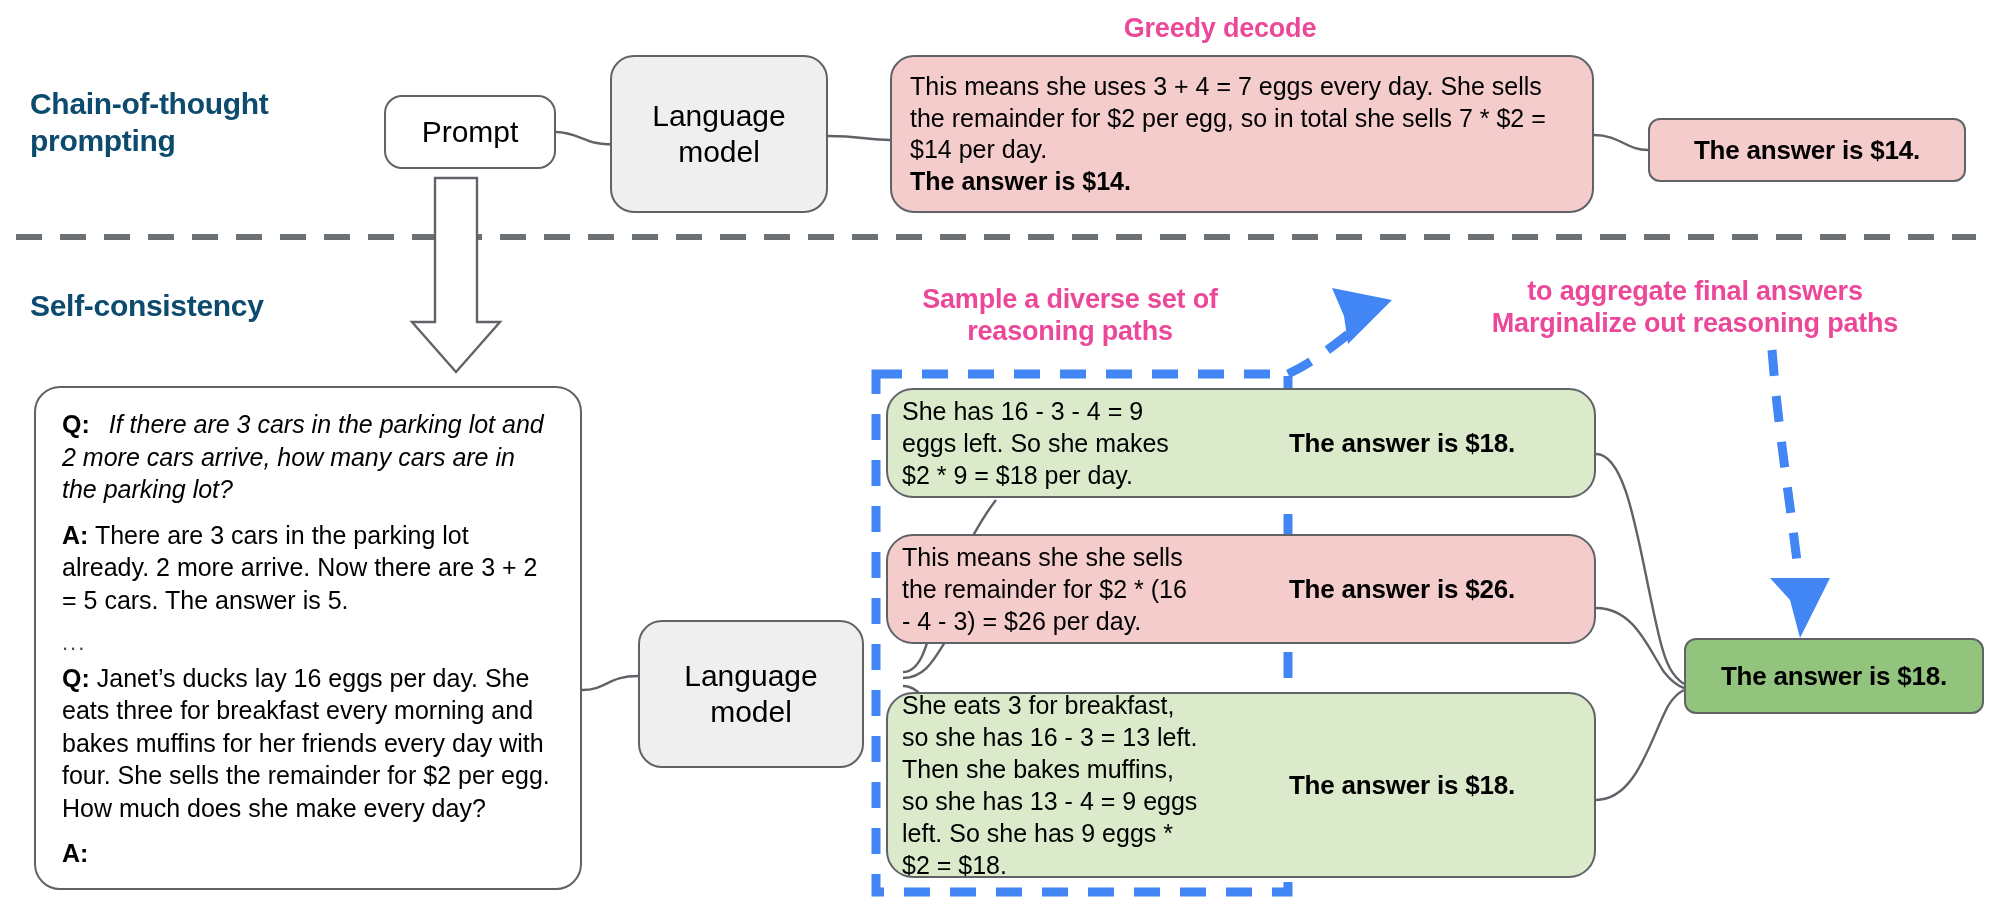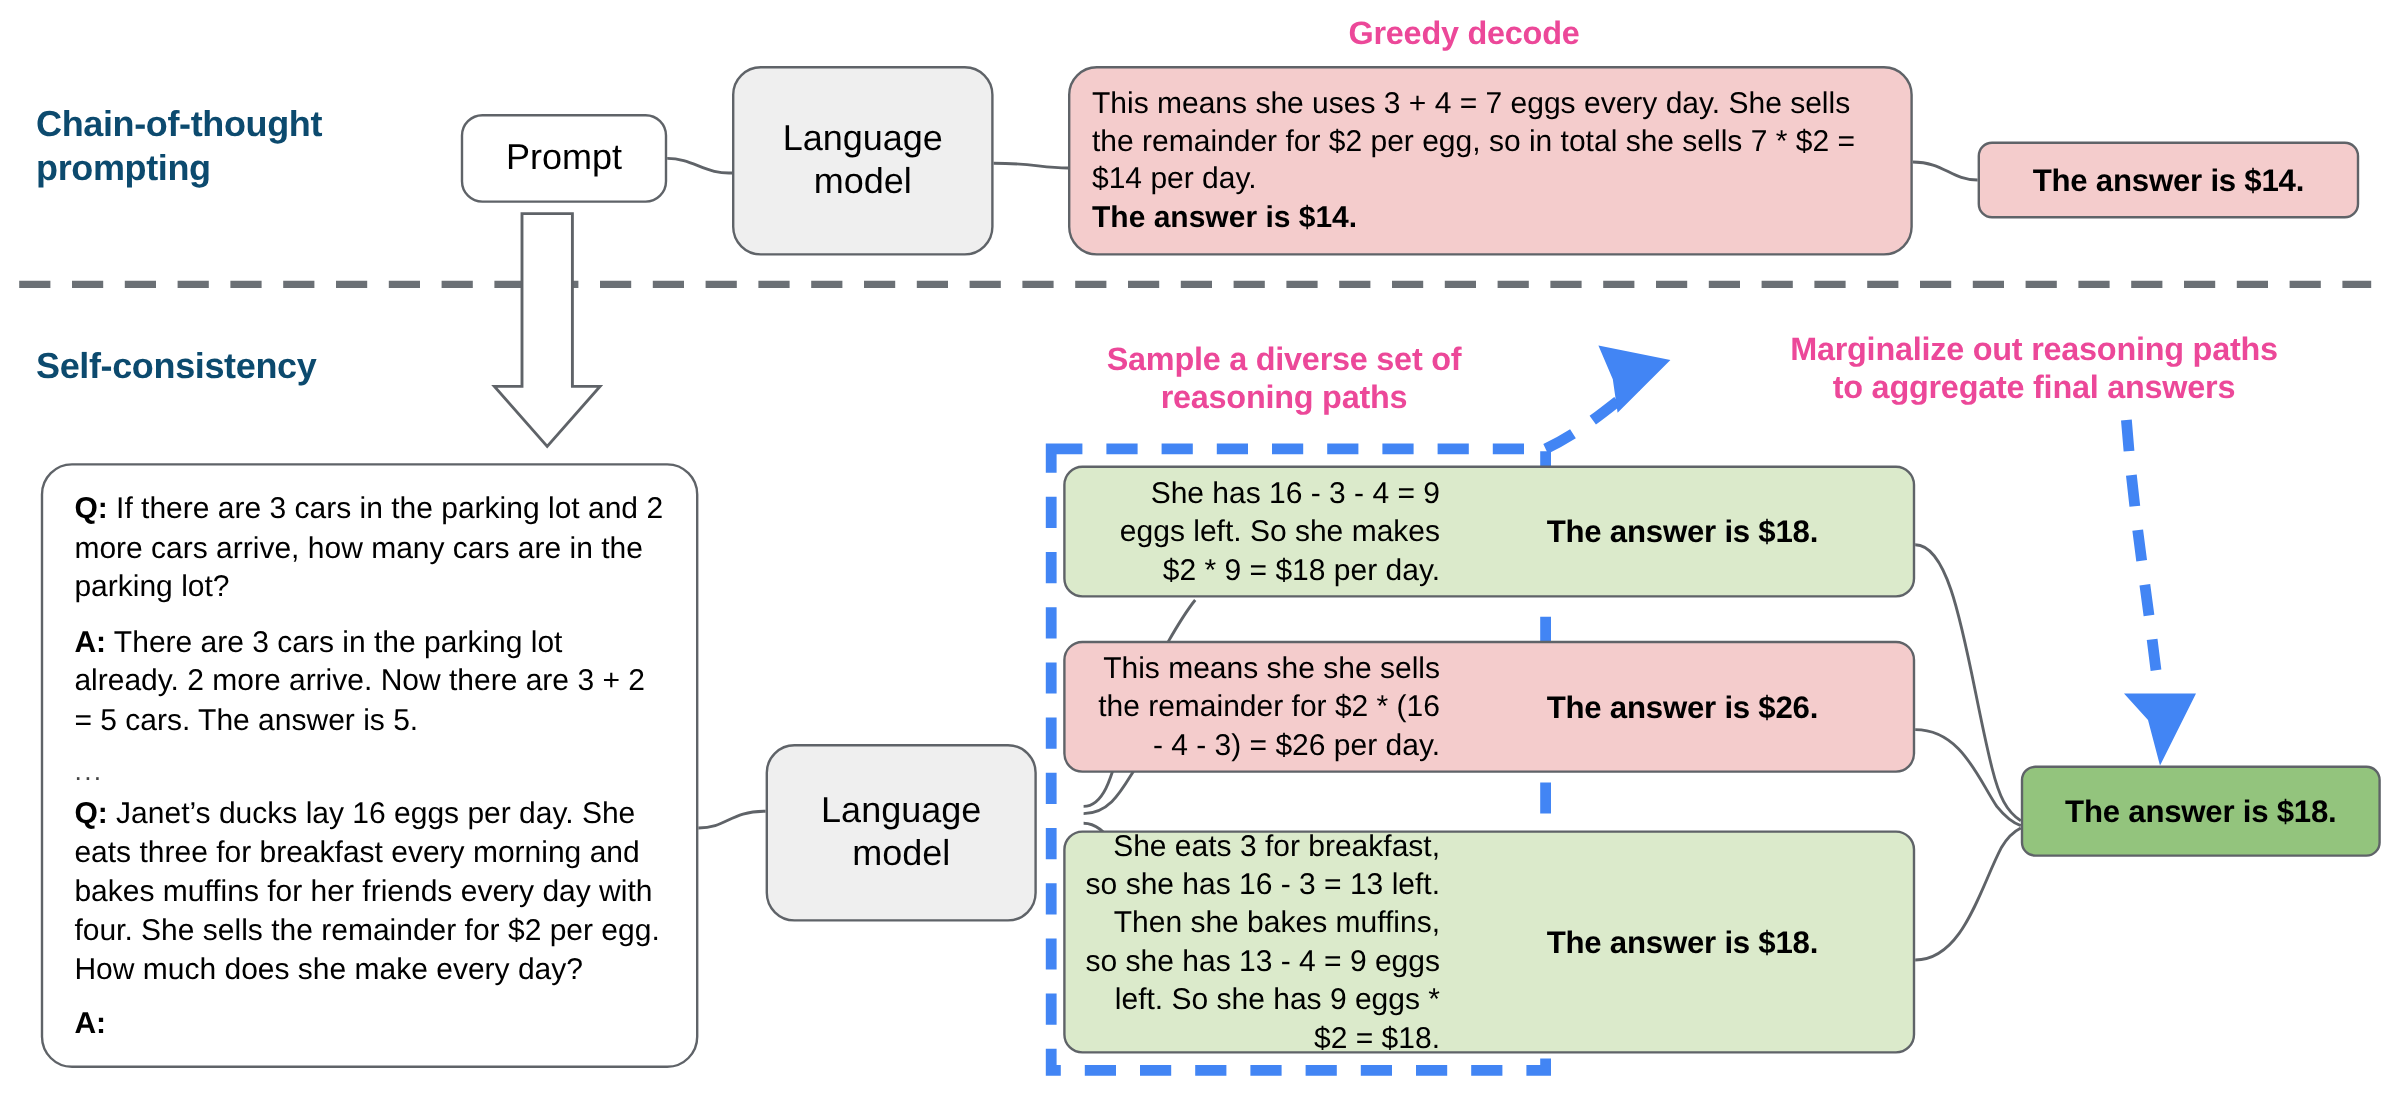--- a/index.html
+++ b/index.html
@@ -40,35 +40,35 @@
   .ptxt{font-size:25px;line-height:1.26;}
 
   .pink{background:#f4cccc;}
   .lgreen{background:#dbeacb;}
   .dgreen{background:#93c47d;}
   .grey{background:#efefef;}
 
   .ansbold{font-weight:bold;font-size:26px;letter-spacing:-.2px;}
 
   
-  .rrow{position:absolute;box-sizing:border-box;border:2px solid #5f6368;border-radius:16px;
-        display:flex;align-items:stretch;overflow:hidden;text-align:right;}
+  .rrow{position:absolute;box-sizing:border-box;border:2px solid #5f6368;border-radius:27px;
+        display:flex;align-items:stretch;overflow:hidden;}
   .rrow .rtext{width:322px;box-sizing:border-box;padding:12px 10px 12px 14px;
         font-size:25px;line-height:1.28;display:flex;align-items:center;}
   .rrow .rans{flex:1;box-sizing:border-box;display:flex;align-items:center;
         justify-content:center;font-weight:bold;font-size:26px;letter-spacing:-.2px;}
 
   .promptbox{
     position:absolute;box-sizing:border-box;border:2px solid #5f6368;border-radius:26px;
     background:#fff;padding:20px 26px 18px 26px;font-size:25px;line-height:1.30;
   }
   .promptbox p{margin:0 0 13px 0;}
   .promptbox p:last-child{margin-bottom:0;}
   .promptbox .dots{letter-spacing:2px;color:#444;margin:0 0 4px 0;font-size:22px;}
-  .it{}
+  .it{font-style:italic;margin-left:12px;}
   .bd{font-weight:bold;}
 </style>
 </head>
 <body>
 
 <div class="stage">
 
   <svg class="links" viewBox="0 0 1992 922">
 
     <path class="conn" d="M556,132 C578,132 588,146 612,144"></path>
@@ -123,22 +123,22 @@
   </div>
 
   <div class="section-title" style="left:30px;top:288px;width:420px;">Self-consistency</div>
 
   <div class="bluelabel" style="left:860px;top:283px;width:420px;">
     <div>Sample a diverse set of</div>
     <div>reasoning paths</div>
   </div>
 
   <div class="bluelabel" style="left:1400px;top:275px;width:590px;">
+    <div>to aggregate final answers</div>
     <div>Marginalize out reasoning paths</div>
-    <div>to aggregate final answers</div>
   </div>
 
   <div class="promptbox" style="left:34px;top:386px;width:548px;height:504px;">
     <p><span class="bd">Q:</span> <span class="it">If there are 3 cars in the parking lot and 2 more cars arrive, how many cars are in the parking lot?</span></p>
     <p><span class="bd">A:</span> <span>There are 3 cars in the parking lot already. 2 more arrive. Now there are 3 + 2 = 5 cars. The answer is 5.</span></p>
     <p class="dots">...</p>
     <p><span class="bd">Q:</span> <span>Janet’s ducks lay 16 eggs per day. She eats three for breakfast every morning and bakes muffins for her friends every day with four. She sells the remainder for $2 per egg. How much does she make every day?</span></p>
     <p class="bd">A:</p>
   </div>
 

